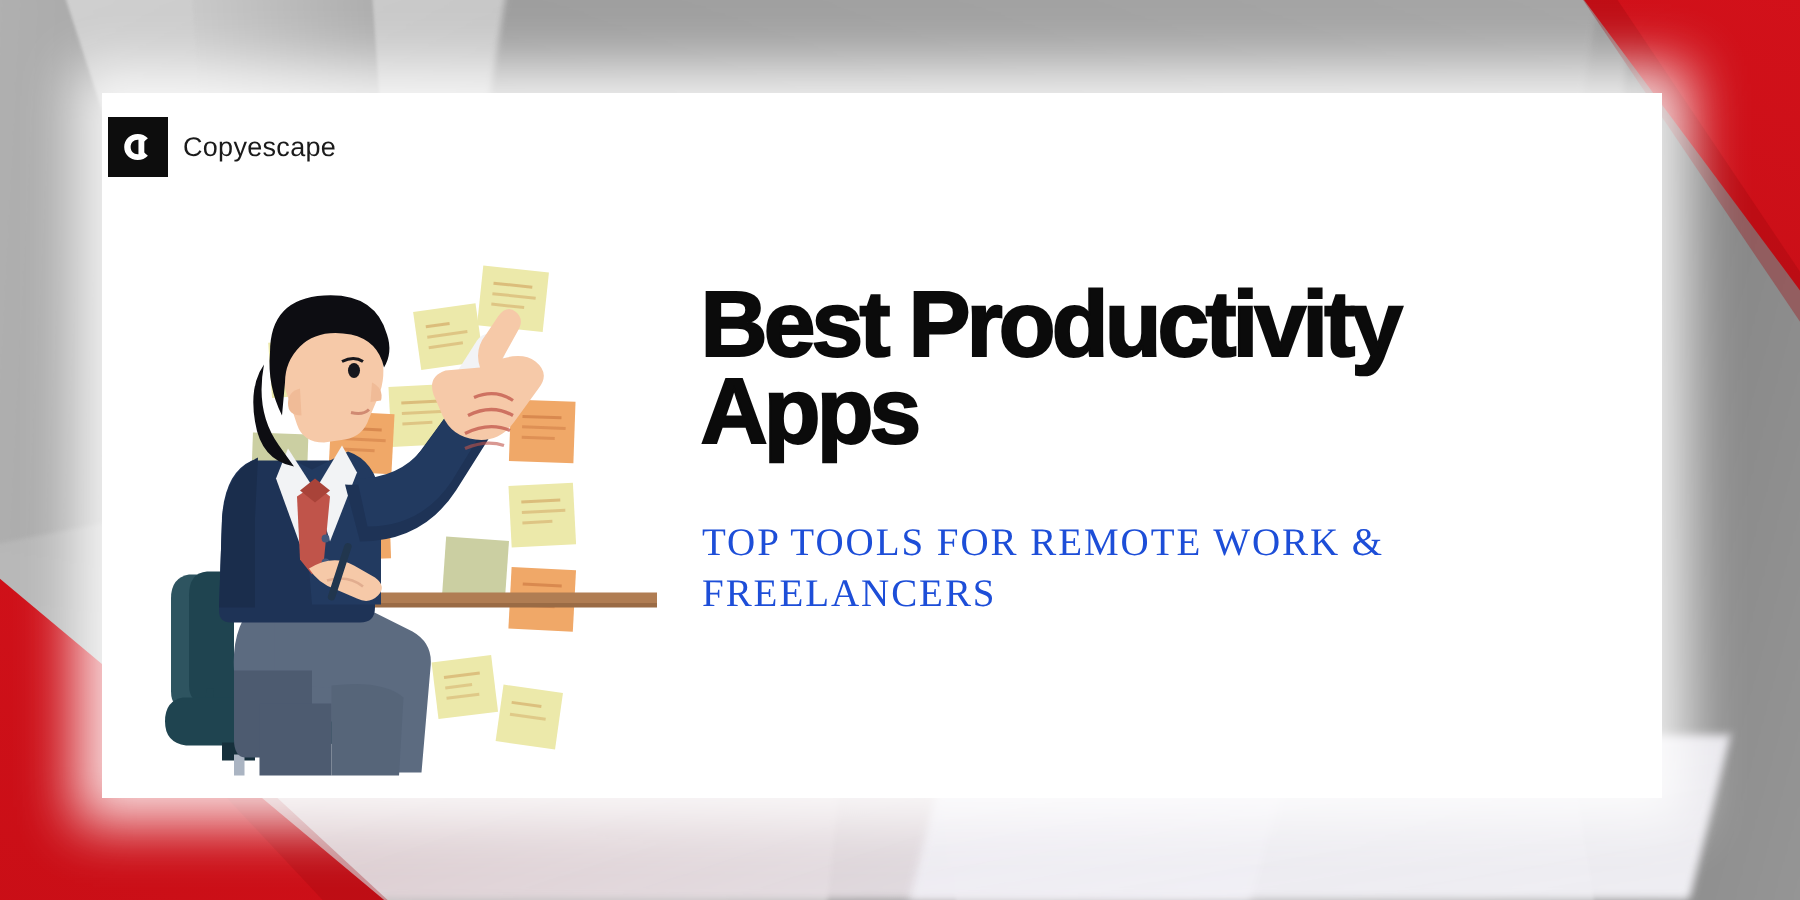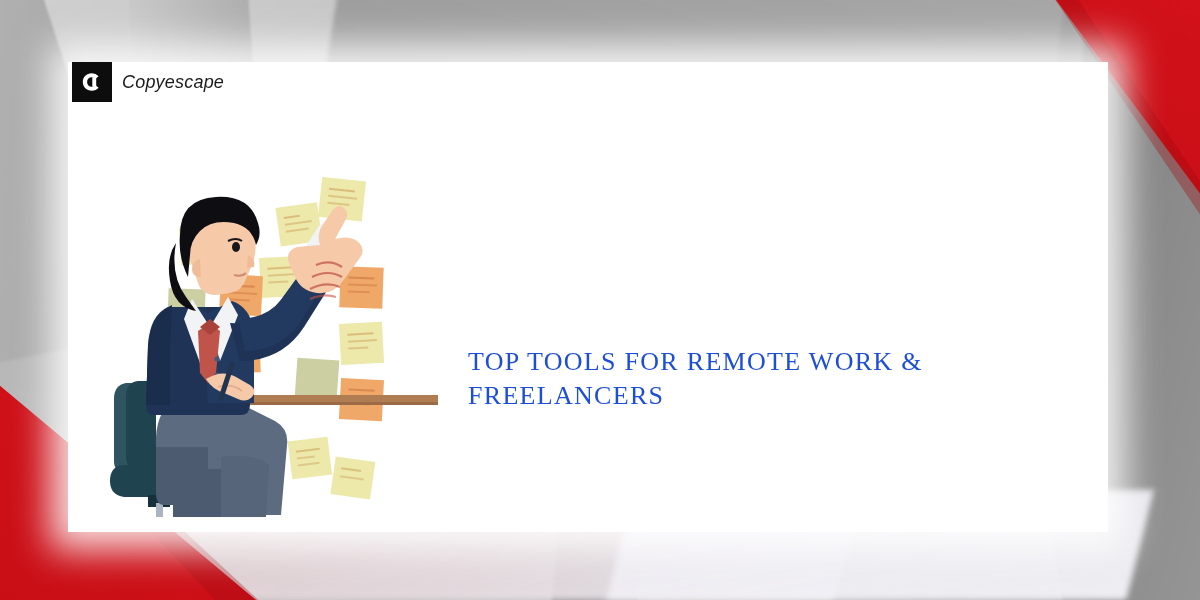--- a/index.html
+++ b/index.html
@@ -67,21 +67,21 @@
            transform:skewX(-14deg); filter:blur(3px); }
 
   
   .card { position:absolute; left:68px; top:62px; width:1040px; height:470px;
           background:#ffffff;
           box-shadow:0 0 34px 18px rgba(255,255,255,.85);
           filter:blur(.2px); }
   .card-inner { position:absolute; inset:0; }
 
   
-  .logo-wrap { position:absolute; left:4px; top:0; display:flex; align-items:center; gap:10px;font-style:italic; }
+  .logo-wrap { position:absolute; left:4px; top:16px; display:flex; align-items:center; gap:10px; }
   .logo-mark { width:40px; height:40px; background:#0d0d0d;
                display:flex; align-items:center; justify-content:center; }
   .logo-mark svg { display:block; }
   .logo-text { font-size:18px; color:#1b1b1b; letter-spacing:.2px; font-weight:400; }
 
   
   .headline { position:absolute; left:399px; top:126px; width:560px; }
   .headline h1 { font-family:"Liberation Sans", sans-serif;
                  font-weight:700; font-size:62px; line-height:.94;
                  letter-spacing:-2.6px; color:#0b0b0b;
@@ -281,18 +281,24 @@
             <path d="M88 96 q-6 32 10 54 l10 14 q-22 -4 -26 -30 -4 -24 6 -38 z" fill="#0d0d12"></path>
             <ellipse cx="148" cy="100" rx="4" ry="5" fill="#17171d"></ellipse>
             <path d="M140 94 q8 -4 14 0" stroke="#17171d" stroke-width="2" fill="none"></path>
             <path d="M160 108 q8 4 6 12 l-7 1" fill="#f0bb97"></path>
             <path d="M146 128 q8 2 12 -2" stroke="#d08a72" stroke-width="2" fill="none"></path>
             <path d="M112 112 q-8 2 -8 10 0 8 9 8" fill="#f0bb97"></path>
           </g>
         </svg>
       </div>
 
+      <div class="headline">
+        <h1>
+          <span>Best Productivity</span><br>
+          <span>Apps</span>
+        </h1>
+      </div>
 
       <div class="subhead">Top tools for remote work &amp; freelancers</div>
 
     </div>
   </div>
 </div>
 
 </body></html>

